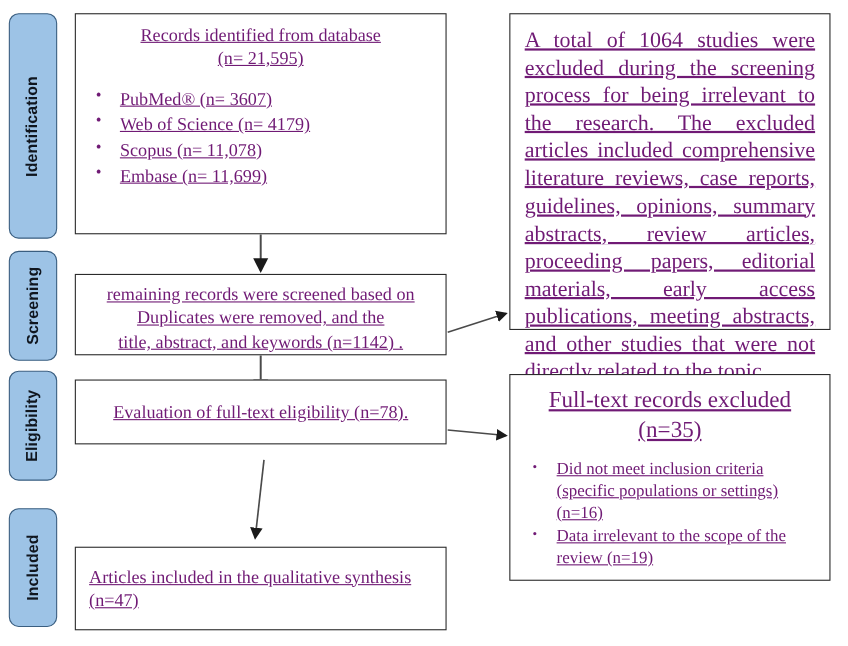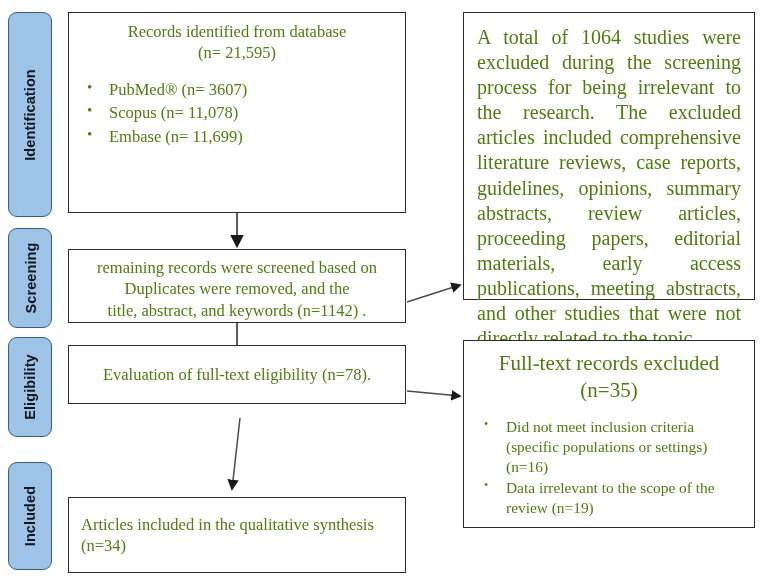--- a/index.html
+++ b/index.html
@@ -36,21 +36,22 @@
     white-space: nowrap;
     transform: rotate(-90deg);
   }
 
   
   .flow-box {
     position: absolute;
     box-sizing: border-box;
     background: #ffffff;
     border: 1.9px solid #2b2b2b;
-    color: #4d7c0f;
+    color: #701a75;
+    text-decoration: underline;
   }
   .box-inner {
     box-sizing: border-box;
     width: 100%;
     height: 100%;
     padding: 8px 14px;
   }
   .ctr { text-align: center; }
   .jst { text-align: justify; text-align-last: left; }
 
@@ -150,20 +151,21 @@
     <span>Included</span>
   </div>
 
   <div class="flow-box" style="left:68px; top:12px; width:338px; height:201px;">
     <div class="box-inner">
       <div class="ctr t-line">Records identified from database</div>
       <div class="ctr t-line">(n= 21,595)</div>
       <div class="gap-sm"></div>
       <ul class="bullets">
         <li>PubMed® (n= 3607)</li>
+        <li>Web of Science (n= 4179)</li>
         <li>Scopus (n= 11,078)</li>
         <li>Embase (n= 11,699)</li>
       </ul>
     </div>
   </div>
 
   <div class="flow-box" style="left:68px; top:249px; width:338px; height:74px;">
     <div class="box-inner" style="padding:7px 10px;">
       <div class="ctr t-line">remaining records were screened based on</div>
       <div class="ctr t-line">Duplicates were removed, and the</div>
@@ -173,21 +175,21 @@
 
   <div class="flow-box" style="left:68px; top:345px; width:338px; height:59px;">
     <div class="box-inner" style="display:flex; align-items:center; justify-content:center;">
       <div class="ctr t-line">Evaluation of full-text eligibility (n=78).</div>
     </div>
   </div>
 
   <div class="flow-box" style="left:68px; top:497px; width:338px; height:76px;">
     <div class="box-inner" style="display:flex; flex-direction:column; justify-content:center; padding:6px 12px;">
       <div class="t-line" style="text-align:left;">Articles included in the qualitative synthesis</div>
-      <div class="t-line" style="text-align:left;">(n=34)</div>
+      <div class="t-line" style="text-align:left;">(n=47)</div>
     </div>
   </div>
 
   <div class="flow-box" style="left:463px; top:12px; width:292px; height:288px;">
     <div class="box-inner" style="padding:12px 13px;">
       <div class="jst t-justify">A total of 1064  studies were excluded during the screening process for being irrelevant to the research. The excluded articles included comprehensive literature reviews, case reports, guidelines, opinions, summary abstracts, review articles, proceeding papers, editorial materials, early access publications, meeting abstracts, and other studies that were not directly related to the topic.</div>
     </div>
   </div>
 
   <div class="flow-box" style="left:463px; top:340px; width:292px; height:188px;">

